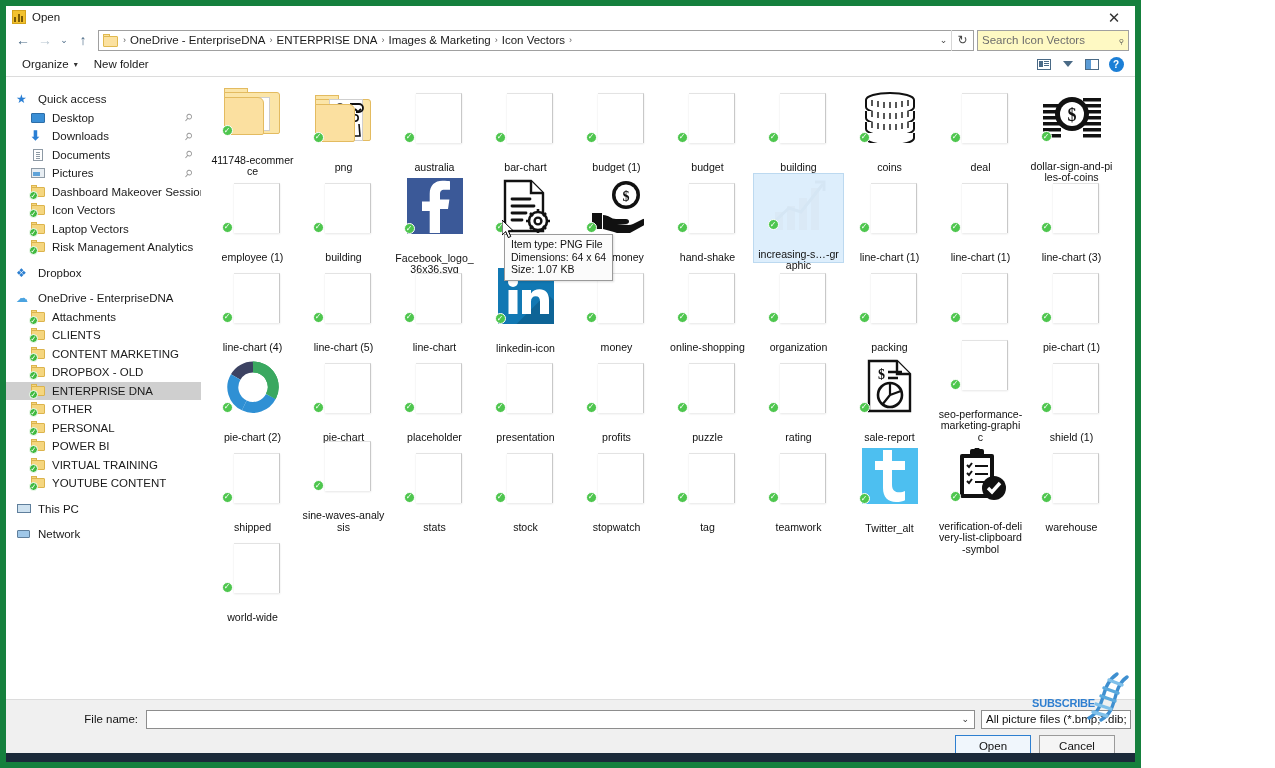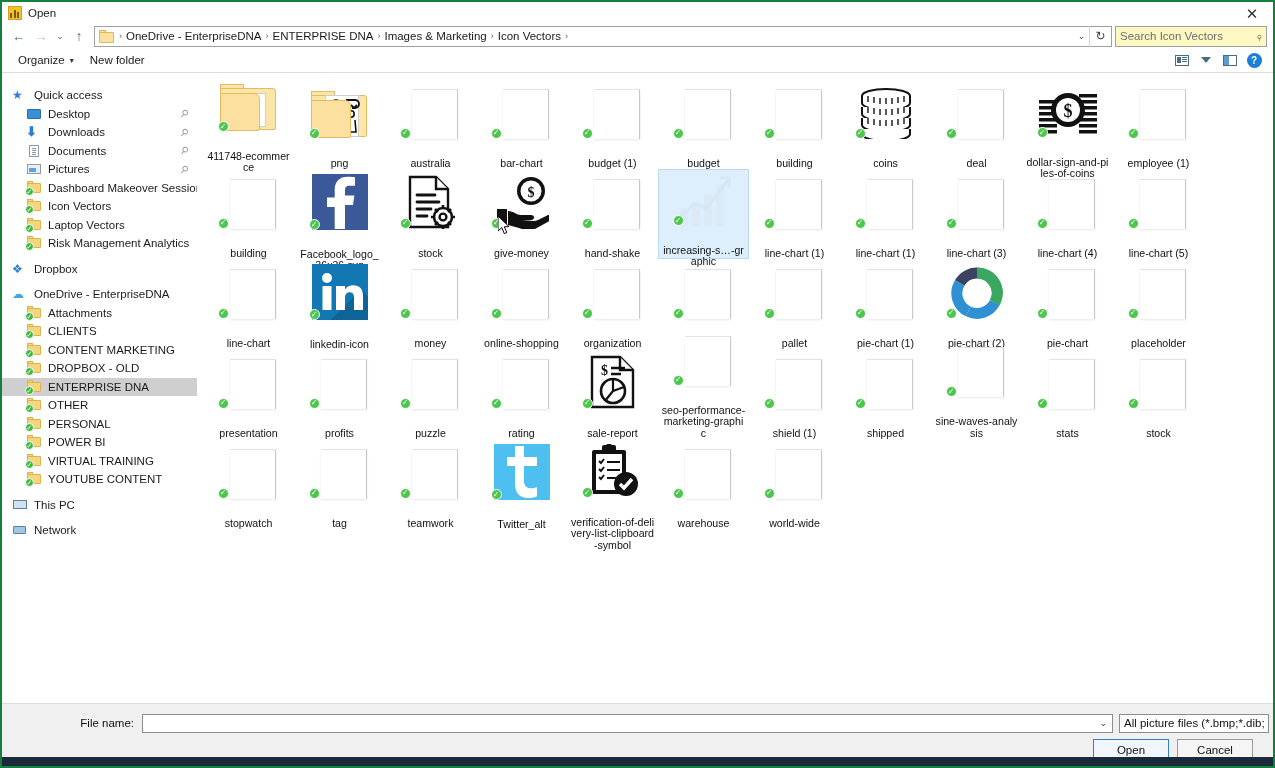--- a/index.html
+++ b/index.html
@@ -4,22 +4,22 @@
 <style>
   * { box-sizing: border-box; }
   html, body { margin:0; padding:0; }
   body {
     width:1275px; height:768px;
     font-family:"Liberation Sans", sans-serif;
     font-size:11.5px; color:#000;
     background:#ffffff; overflow:hidden;
     -webkit-font-smoothing:antialiased;
   }
-  #dialog { position:relative; width:1275px; height:768px; background:#fff;
-            border:2px solid #15803d; display:flex; flex-direction:column; }
+  #dialog { position:relative; width:1141px; height:768px; background:#fff;
+            border:6px solid #15803d; display:flex; flex-direction:column; }
 
   
   .titlebar { height:22px; background:#ffffff; display:flex; align-items:center;
               padding-left:6px; flex:0 0 22px; position:relative; }
   .title-icon { width:14px; height:14px; margin-right:6px; position:relative; }
   .title-icon .bg { position:absolute; inset:0; background:#f2c12e; border:1px solid #d3a31c; }
   .title-icon .b { position:absolute; bottom:2px; width:2px; background:#7a5a06; }
   .title-text { font-size:11.5px; color:#1a1a1a; }
   .win-close { position:absolute; right:0; top:0; width:42px; height:22px;
                display:flex; align-items:center; justify-content:center;
@@ -828,27 +828,46 @@
           </div>
           <div class="cell">
             <div class="thumb">
               <div class="pageframe shadow"></div>
               <div class="badge">✓</div>
             </div>
             <div class="lbl">world-wide</div>
           </div>
         </div>
 
+      <div class="tooltip" style="left:303px; top:157px;">
+        <div>Item type: PNG File</div>
+        <div>Dimensions: 64 x 64</div>
+        <div>Size: 1.07 KB</div>
+      </div>
 
       <svg class="cursor" style="position:absolute;left:301px;top:143px;z-index:50" width="14" height="20" viewBox="0 0 14 20">
         <polygon points="0,0 0,15 3.8,11.6 6.3,17.6 8.8,16.5 6.3,10.8 11,10.6" fill="#fff" stroke="#000" stroke-width="1"></polygon>
       </svg>
     </div>
   </div>
 
+  <div class="watermark">
+    <span class="wm-text">SUBSCRIBE</span>
+    <svg width="52" height="54" viewBox="0 0 52 54">
+      <g stroke="#3e8fd0" stroke-width="3.4" fill="none" stroke-linecap="round">
+        <path d="M12 50 C30 40, 22 18, 40 6"></path>
+        <path d="M24 52 C42 42, 34 20, 50 9"></path>
+        <path d="M16 44 L30 48" stroke="#7fc0ea"></path>
+        <path d="M19 36 L34 41" stroke="#7fc0ea"></path>
+        <path d="M24 28 L38 33" stroke="#5aa9dd"></path>
+        <path d="M27 20 L41 25" stroke="#5aa9dd"></path>
+        <path d="M32 12 L45 17" stroke="#7fc0ea"></path>
+      </g>
+    </svg>
+  </div>
 
   <div class="footer">
     <div class="frow">
       <div class="flabel">File name:</div>
       <div class="finput">
         <span></span>
         <span class="caret">⌄</span>
       </div>
       <div class="ftype">All picture files (*.bmp;*.dib;</div>
     </div>

